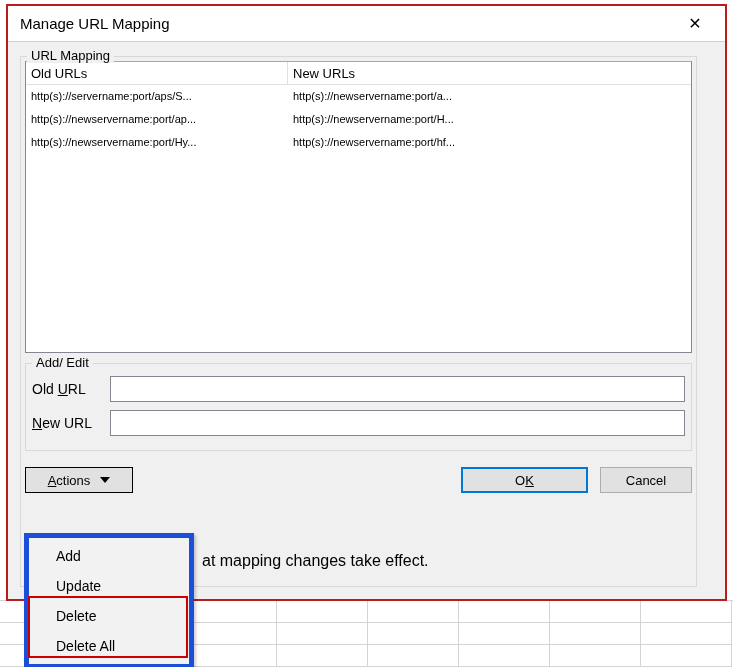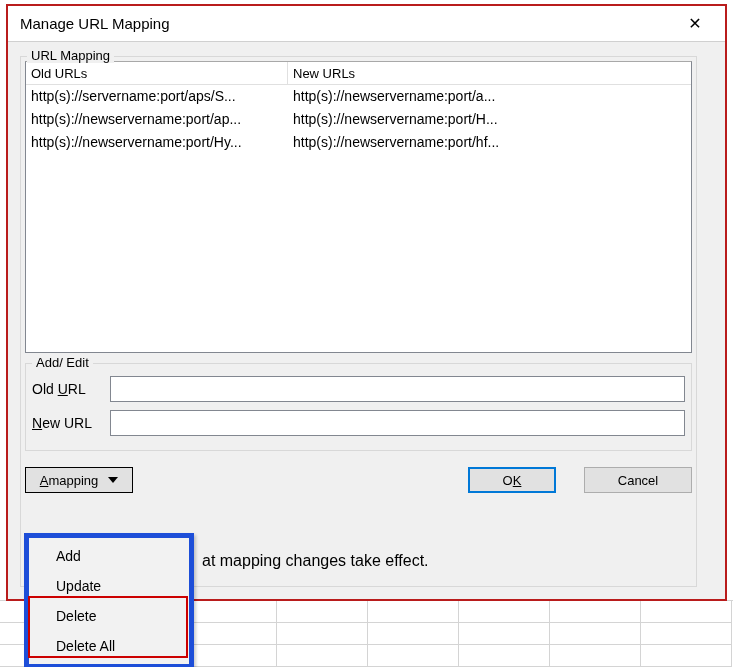--- a/index.html
+++ b/index.html
@@ -99,21 +99,21 @@
       line-height: 19px;
       cursor: default;
     }
     .col1 { width: 262px; }
     .col2 { width: 290px; border-right: none; }
     .listview-rows { }
     .list-row {
       display: flex;
       height: 23px;
       line-height: 23px;
-      font-size: 14px;
+      font-size: 11px;
     }
     .list-cell {
       padding: 0 5px;
       white-space: nowrap;
       overflow: hidden;
       text-overflow: ellipsis;
     }
 
     .addedit {
       margin-top: 10px;
@@ -169,25 +169,25 @@
     }
     .dropdown-arrow {
       width: 0; height: 0;
       border-left: 5px solid transparent;
       border-right: 5px solid transparent;
       border-top: 6px solid #000;
       display: inline-block;
     }
     .spacer { flex: 1; }
     .ok-btn {
-      width: 88px;
+      width: 127px;
       border: 2px solid #0078d7;
-      margin-right: 28px;
-    }
-    .cancel-btn { width: 108px; }
+      margin-right: 12px;
+    }
+    .cancel-btn { width: 92px; }
 
     .accel { text-decoration: underline; }
 
     .hint {
       position: absolute;
       left: 202px;
       top: 552px;
       font-size: 16px;
     }
 
@@ -315,21 +315,21 @@
           <input class="field-input" type="text" style="">
         </div>
         <div class="field-row">
           <span class="field-label"><span class="accel">N</span><span>ew URL</span></span>
           <input class="field-input" type="text" style="">
         </div>
       </div>
 
       <div class="button-row">
         <button class="push-button actions-btn">
-          <span><span class="accel">A</span><span>mapping</span></span>
+          <span><span class="accel">A</span><span>ctions</span></span>
           <span class="dropdown-arrow"></span>
         </button>
         <div class="spacer"></div>
         <button class="push-button ok-btn">
           <span><span>O</span><span class="accel">K</span></span>
         </button>
         <button class="push-button cancel-btn">
           <span>Cancel</span>
         </button>
       </div>

